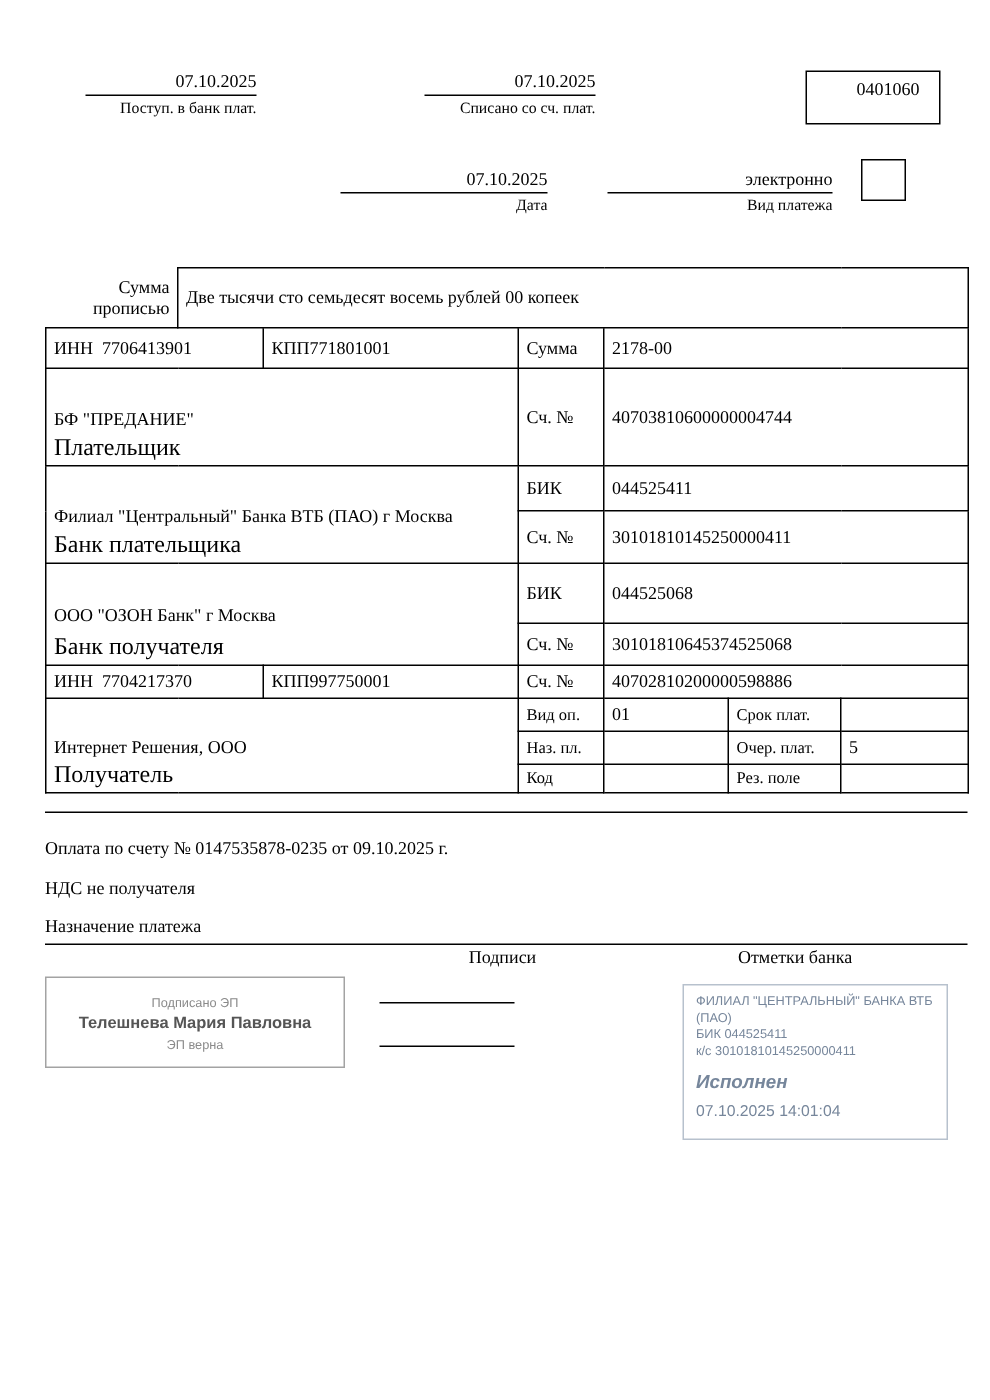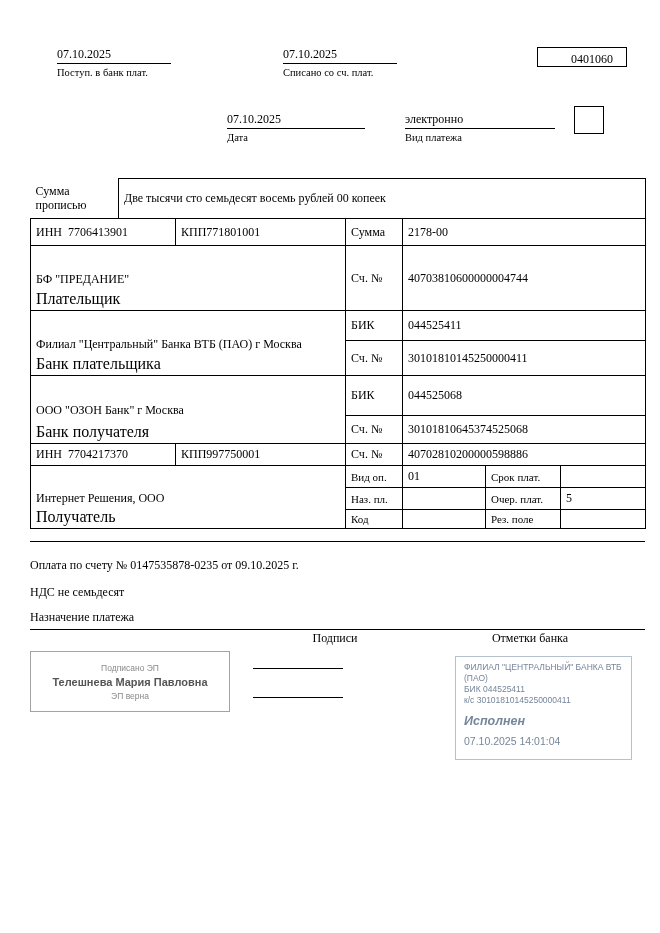--- a/index.html
+++ b/index.html
@@ -3,38 +3,38 @@
 <meta charset="utf-8">
 <style>
   * { margin:0; padding:0; box-sizing:border-box; }
   html,body { background:#ffffff; }
   .page {
     position:relative; width:660px; height:933px; background:#fff;
     font-family:"Liberation Serif", serif; font-size:12px; color:#000;
     overflow:hidden;
   }
   
-  .ufield { position:absolute; text-align:left; }
+  .ufield { position:absolute; text-align:right; }
   .uval { border-bottom:1px solid #000; padding-bottom:1px; white-space:nowrap; }
   .ucap { font-size:10.5px; margin-top:3px; white-space:nowrap; }
 
   .code-box {
-    position:absolute; left:537px; top:47px; width:90px; height:20px;
+    position:absolute; left:537px; top:47px; width:90px; height:36px;
     border:1px solid #000; text-align:center; line-height:22px;padding-left:20px;
   }
   .doc-title { position:absolute; left:30px; top:112px; font-weight:bold; white-space:nowrap; }
   .kind-box { position:absolute; left:574px; top:106px; width:30px; height:28px; border:1px solid #000; }
 
   
   .po { position:absolute; left:30px; top:178px; width:615px; border-collapse:collapse; table-layout:fixed; font-size:12px; }
   .po td { padding:2px 5px; vertical-align:middle; overflow:hidden; }
   .po td.b { border:1px solid #000; }
   .po td.nb { border:none; }
   .val-top { vertical-align:top; }
-  .wlabel { vertical-align:top; line-height:1.2; padding-top:2px; }
+  .wlabel { vertical-align:top; line-height:1.2; padding-top:2px;text-align:right; }
   .party { position:relative; vertical-align:top; }
   .pname { padding-top:2px; }
   .prole { position:absolute; left:5px; bottom:2px; font-size:16px; }
   .lb { margin-right:6px; }
   .lb-wide { margin-right:0; }
   .sm { font-size:11px; padding:2px 3px; }
 
   .rule { position:absolute; left:30px; top:541px; width:615px; border-top:1px solid #000; }
   .ptext { position:absolute; left:30px; white-space:nowrap; }
   .purpose-label { position:absolute; left:30px; top:610px; width:615px; border-bottom:1px solid #000; padding-bottom:4px; }
@@ -167,21 +167,21 @@
       <td class="b"></td>
       <td class="b sm">Рез. поле</td>
       <td class="b"></td>
     </tr>
   </tbody>
     </table>
 
   <div class="rule"></div>
 
   <div class="ptext" style="top:558px">Оплата по счету № 0147535878-0235 от 09.10.2025 г.</div>
-  <div class="ptext" style="top:585px">НДС не семьдесят</div>
+  <div class="ptext" style="top:585px">НДС не получателя</div>
   <div class="purpose-label">
     <span>Назначение платежа</span>
   </div>
 
   <div class="sec-h" style="left:280px;top:631px;width:110px">Подписи</div>
   <div class="sec-h" style="left:450px;top:631px;width:160px">Отметки банка</div>
 
   <div class="esign">
     <div class="es-small">Подписано ЭП</div>
     <div class="es-name">Телешнева Мария Павловна</div>

